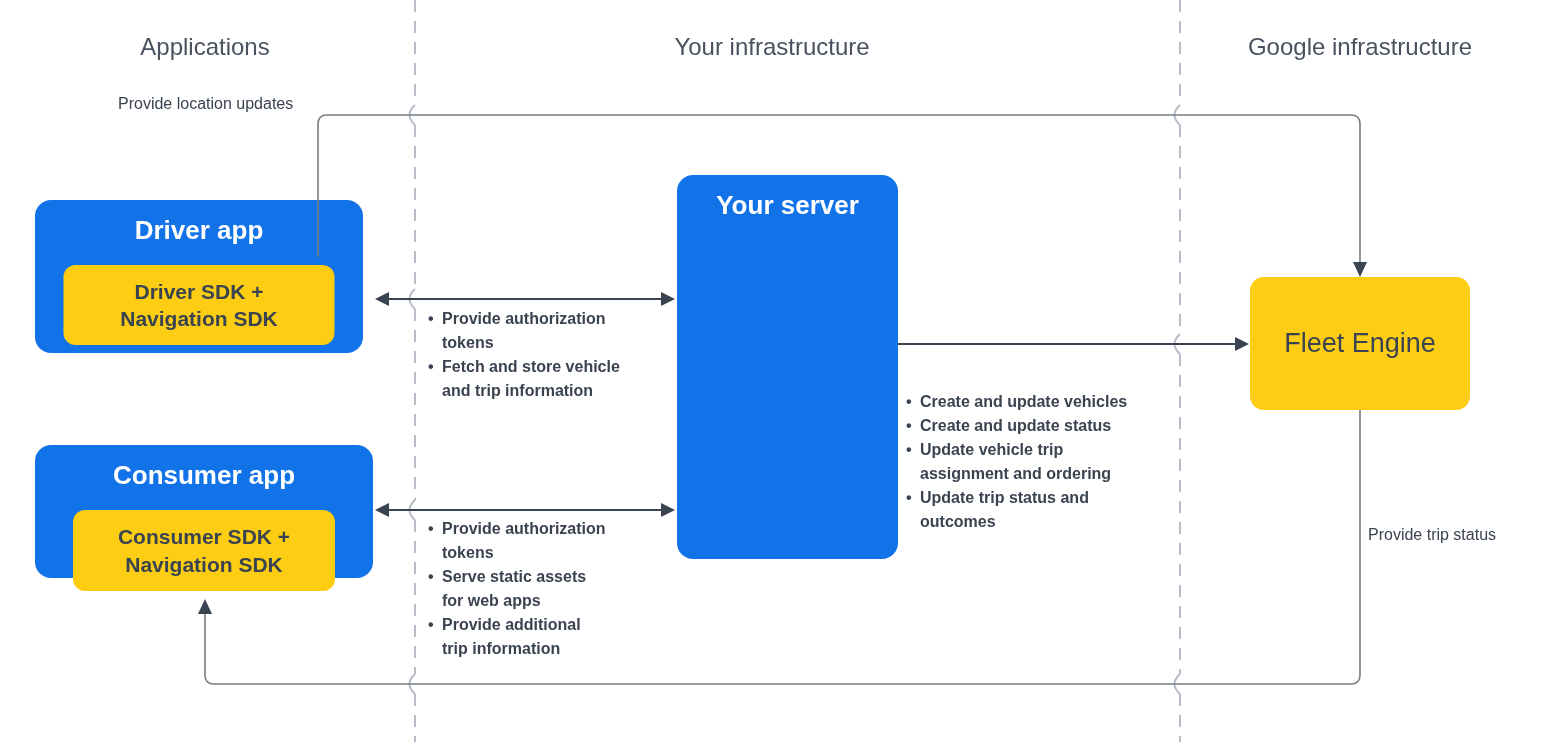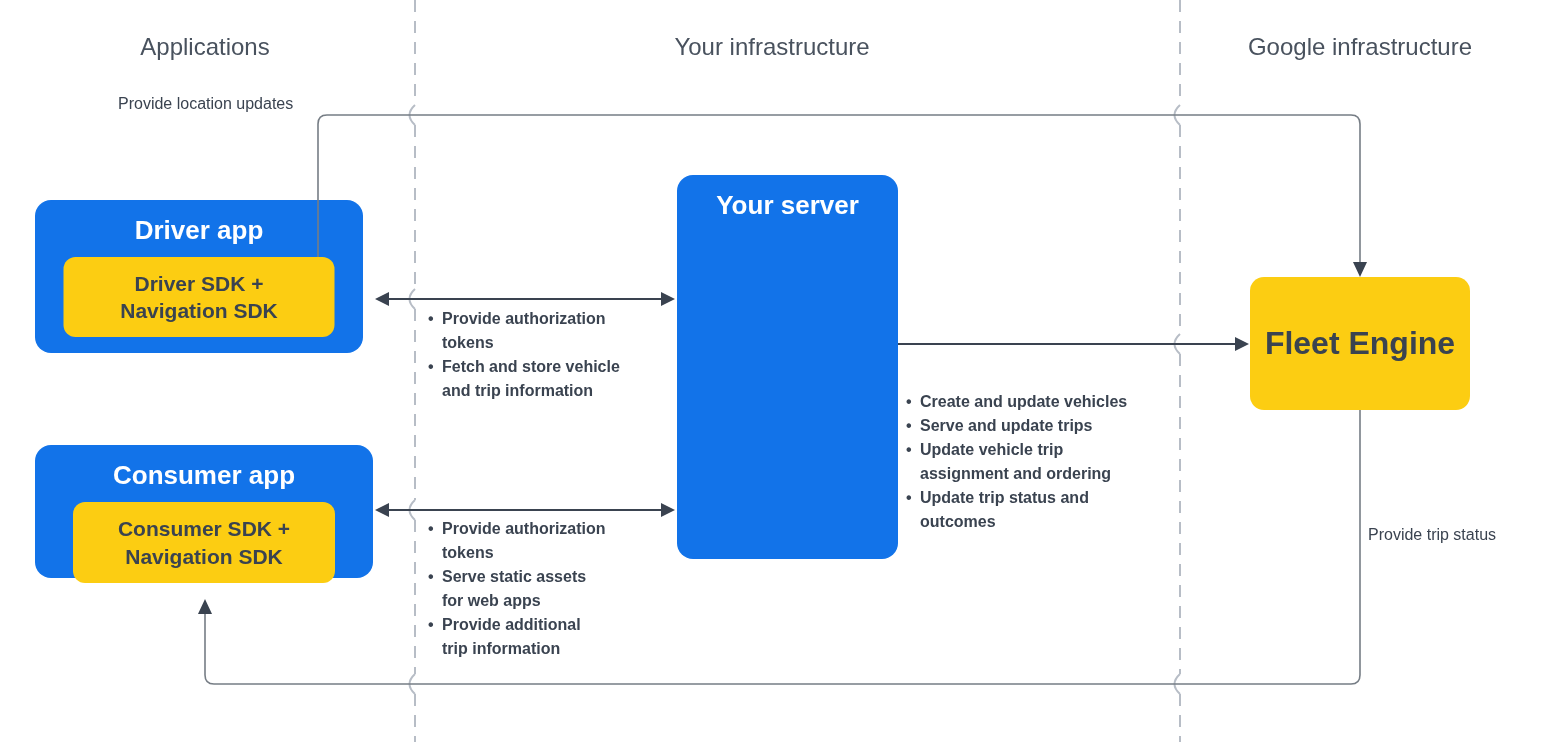--- a/index.html
+++ b/index.html
@@ -19,33 +19,33 @@
 
   .box{position:absolute;background:var(--blue);border-radius:16px;z-index:1;}
   .driver{left:35px;top:200px;width:328px;height:153px;}
   .consumer{left:35px;top:445px;width:338px;height:133px;}
   .server{left:677px;top:175px;width:221px;height:384px;}
   .box-title{
     color:#fff;font-weight:700;font-size:26px;text-align:center;
     margin-top:13px;line-height:34px;
   }
   .sdk{
-    position:absolute;left:50%;transform:translateX(-50%);top:57px;
+    position:absolute;left:50%;transform:translateX(-50%);top:65px;
     background:var(--yellow);border-radius:12px;
     display:flex;align-items:center;justify-content:center;text-align:center;
     font-weight:700;font-size:21px;color:var(--dark);line-height:1.3;
     white-space:pre-line;
   }
   .driver .sdk{width:271px;height:80px;}
   .consumer .sdk{width:262px;height:81px;}
   .fleet{
     position:absolute;left:1250px;top:277px;width:220px;height:133px;
     background:var(--yellow);border-radius:14px;z-index:1;
     display:flex;align-items:center;justify-content:center;
-    font-size:32px;font-weight:700;color:var(--dark);
+    font-size:27px;font-weight:400;color:var(--dark);
   }
   .edge-label{
     position:absolute;font-size:16px;font-weight:400;color:var(--dark);
     white-space:nowrap;z-index:6;
   }
   .loc{left:118px;top:95px;}
   .trip{left:1368px;top:526px;}
   .bullets{
     position:absolute;list-style:none;margin:0;padding:0;z-index:6;
     font-size:16px;font-weight:700;color:var(--dark);line-height:24px;
@@ -103,21 +103,21 @@
   <ul class="bullets b2">
       <li>Provide authorization
 tokens</li>
       <li>Serve static assets
 for web apps</li>
       <li>Provide additional
 trip information</li>
     </ul>
   <ul class="bullets b3">
       <li>Create and update vehicles</li>
-      <li>Serve and update trips</li>
+      <li>Create and update status</li>
       <li>Update vehicle trip
 assignment and ordering</li>
       <li>Update trip status and
 outcomes</li>
     </ul>
 
   <svg class="lines-layer" width="1559" height="742" viewBox="0 0 1559 742">
 
     <g stroke="var(--dashed)" stroke-width="2" fill="none">
       <path d="M415 0 V105 M415 125 V289 M415 309 V500 M415 520 V674 M415 694 V742" stroke-dasharray="12 9"></path>

